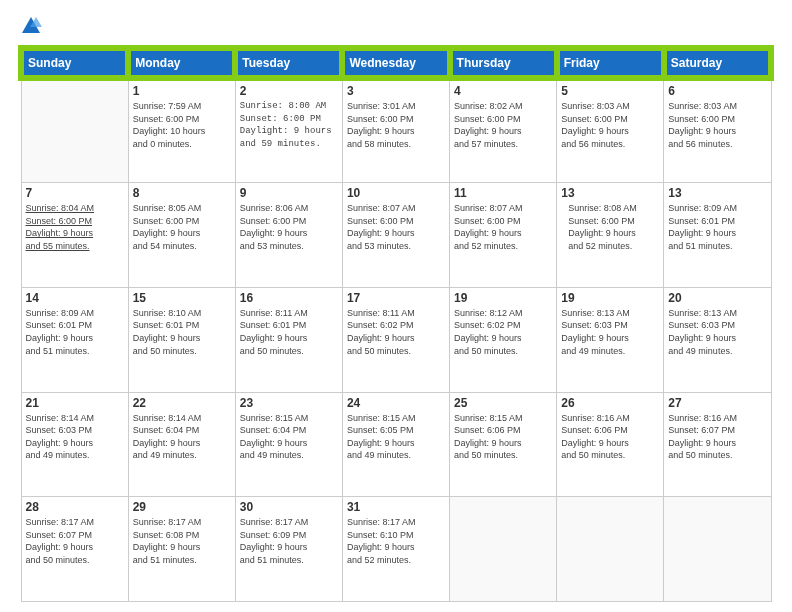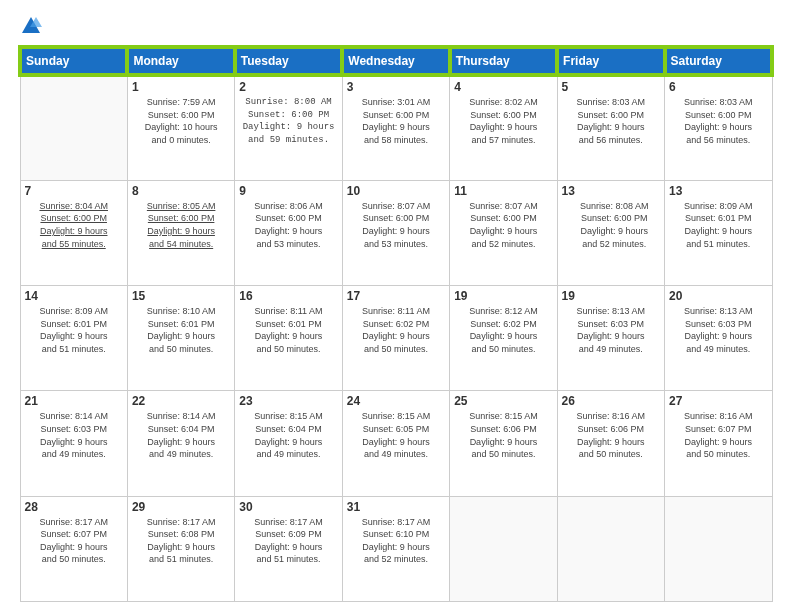--- a/index.html
+++ b/index.html
@@ -58,42 +58,41 @@
       width: 100%;
       table-layout: fixed;
     }
     .calendar th {
       background: #1a6fc4;
       color: #fff;
       font-size: 12px;
       font-weight: bold;
       padding: 5px 4px;
       text-align: left;
-      border: 4px solid #84cc16;
+      border: 6px solid #84cc16;
     }
     .calendar td {
       border: 1px solid #ccc;
       vertical-align: top;
       padding: 3px 4px;
       font-size: 9.5px;
       color: #333;
       height: 82px;
     }
     .day-num {
       font-size: 12px;
       font-weight: bold;
       color: #333;
       display: block;
       margin-bottom: 2px;
     }
     .day-info {
       font-size: 9px;
       color: #444;
       line-height: 1.4;
-      text-align: center;
     }
     .empty { background: #f9f9f9; }
   </style>
 </head>
 <body>
 
 <div class="page">
   <div class="header">
     <div class="logo">
       <div>
@@ -174,21 +173,21 @@
         <tr>
           <td>
             <span class="day-num">7</span>
             <div class="day-info" style="white-space: pre-line; text-decoration: underline;">Sunrise: 8:04 AM
 Sunset: 6:00 PM
 Daylight: 9 hours
 and 55 minutes.</div>
           </td>
           <td>
             <span class="day-num">8</span>
-            <div class="day-info" style="white-space: pre-line; text-decoration: underline;">Sunrise: 8:05 AM
+            <div class="day-info" style="white-space: pre-line;">Sunrise: 8:05 AM
 Sunset: 6:00 PM
 Daylight: 9 hours
 and 54 minutes.</div>
           </td>
           <td>
             <span class="day-num">9</span>
             <div class="day-info" style="white-space: pre-line;">Sunrise: 8:06 AM
 Sunset: 6:00 PM
 Daylight: 9 hours
 and 53 minutes.</div>

